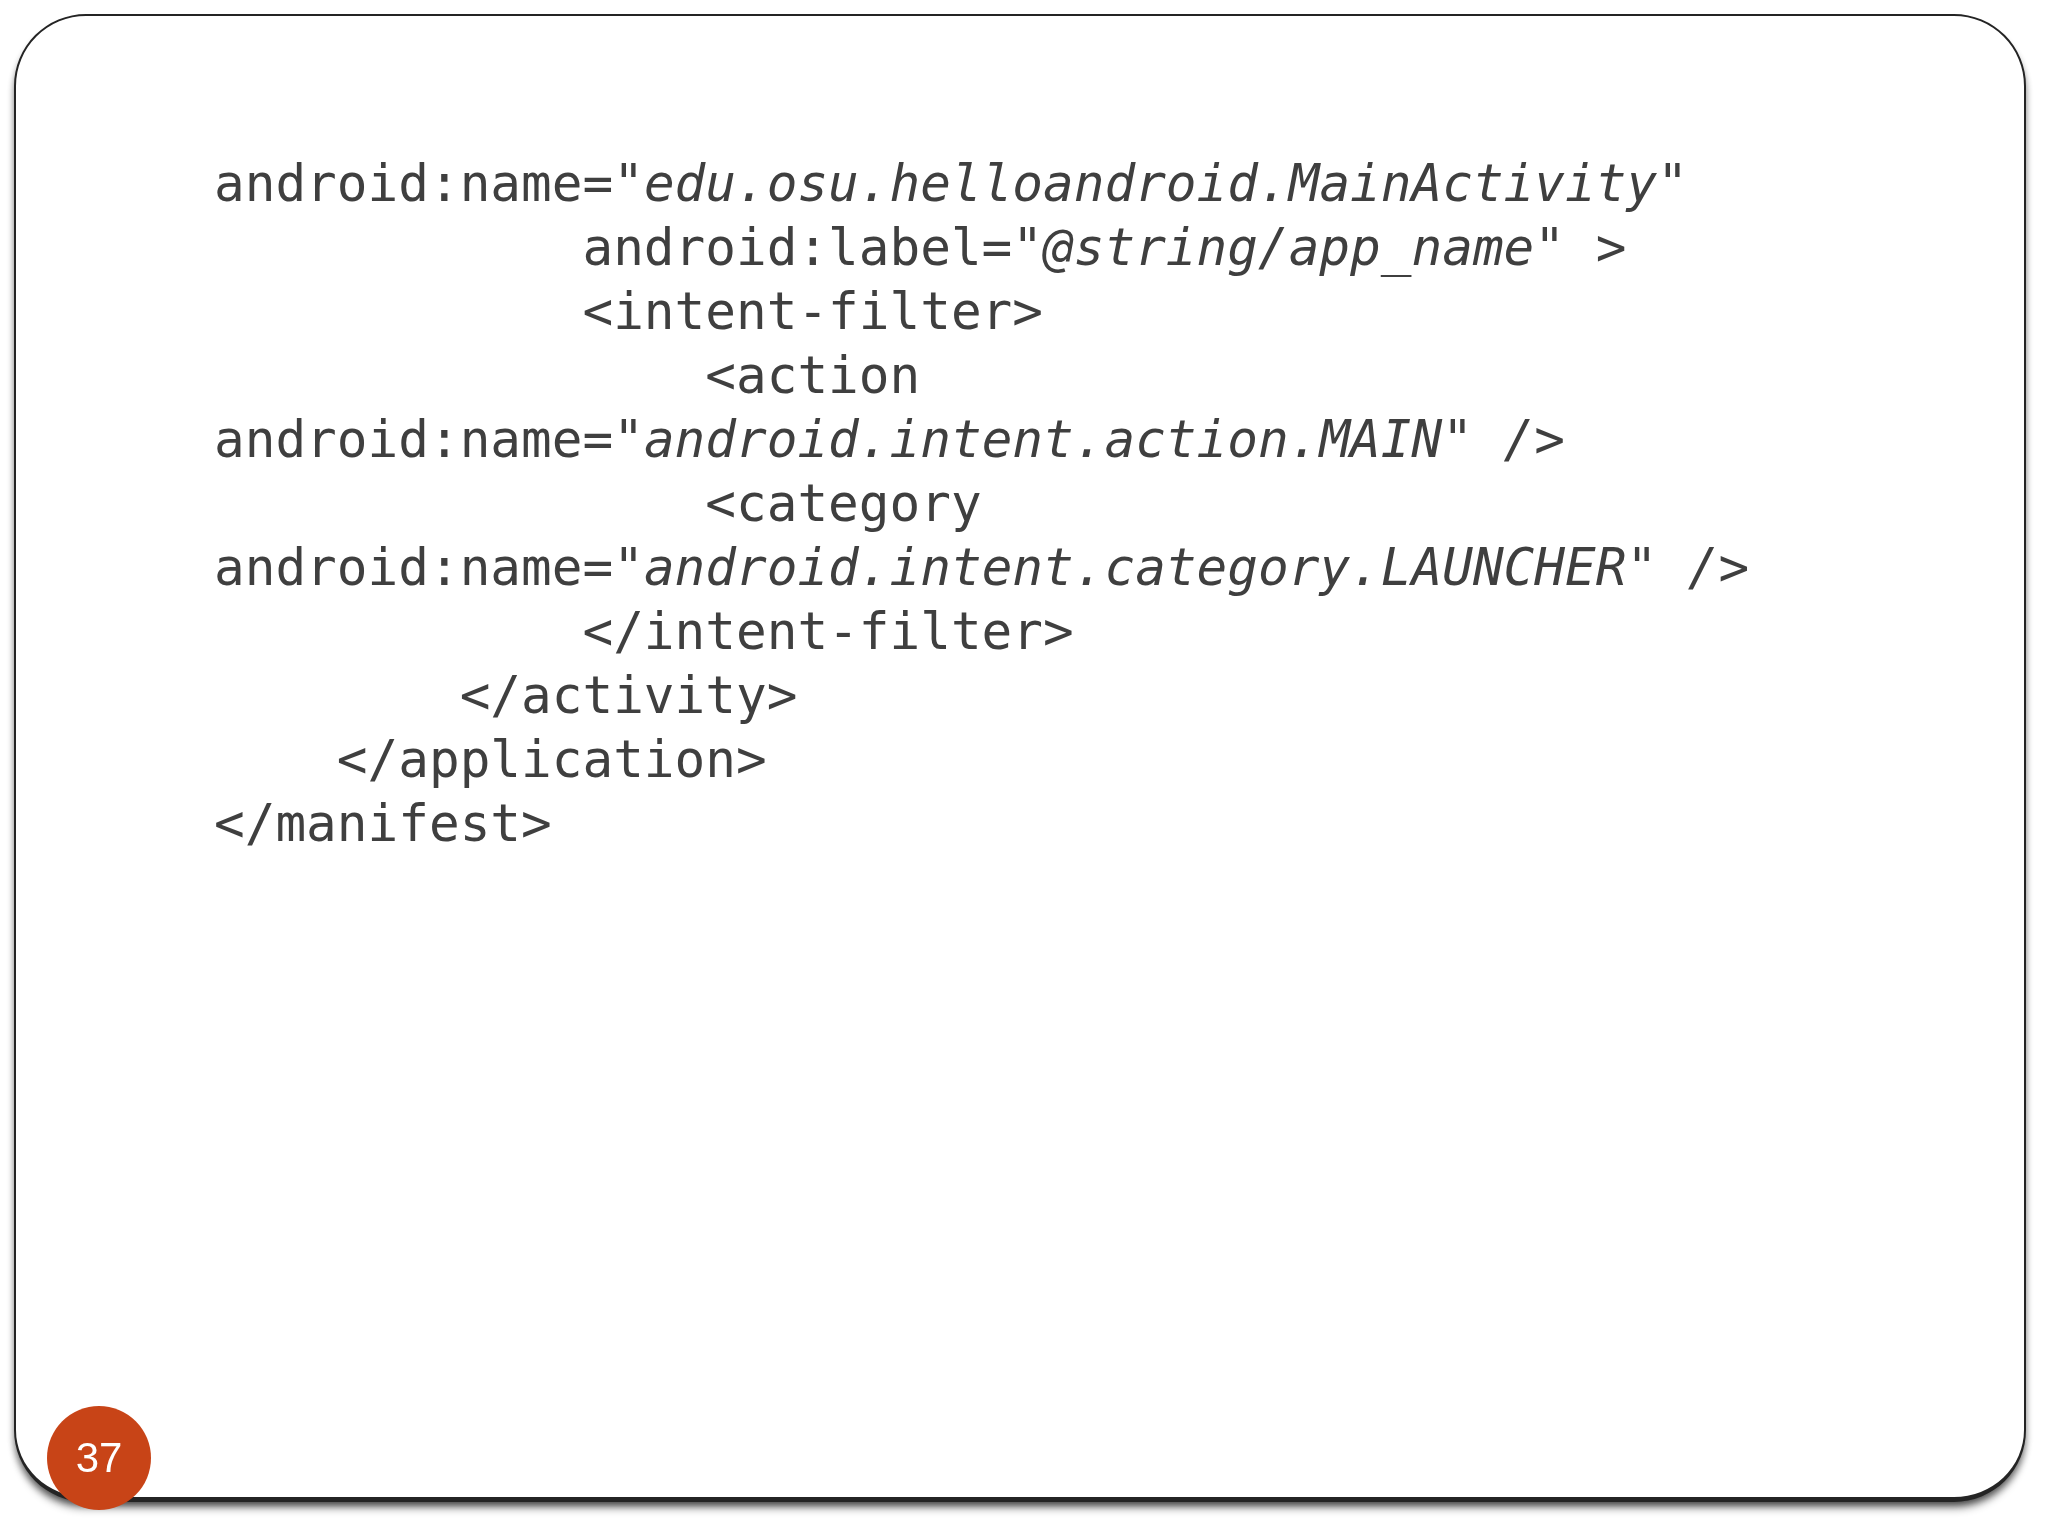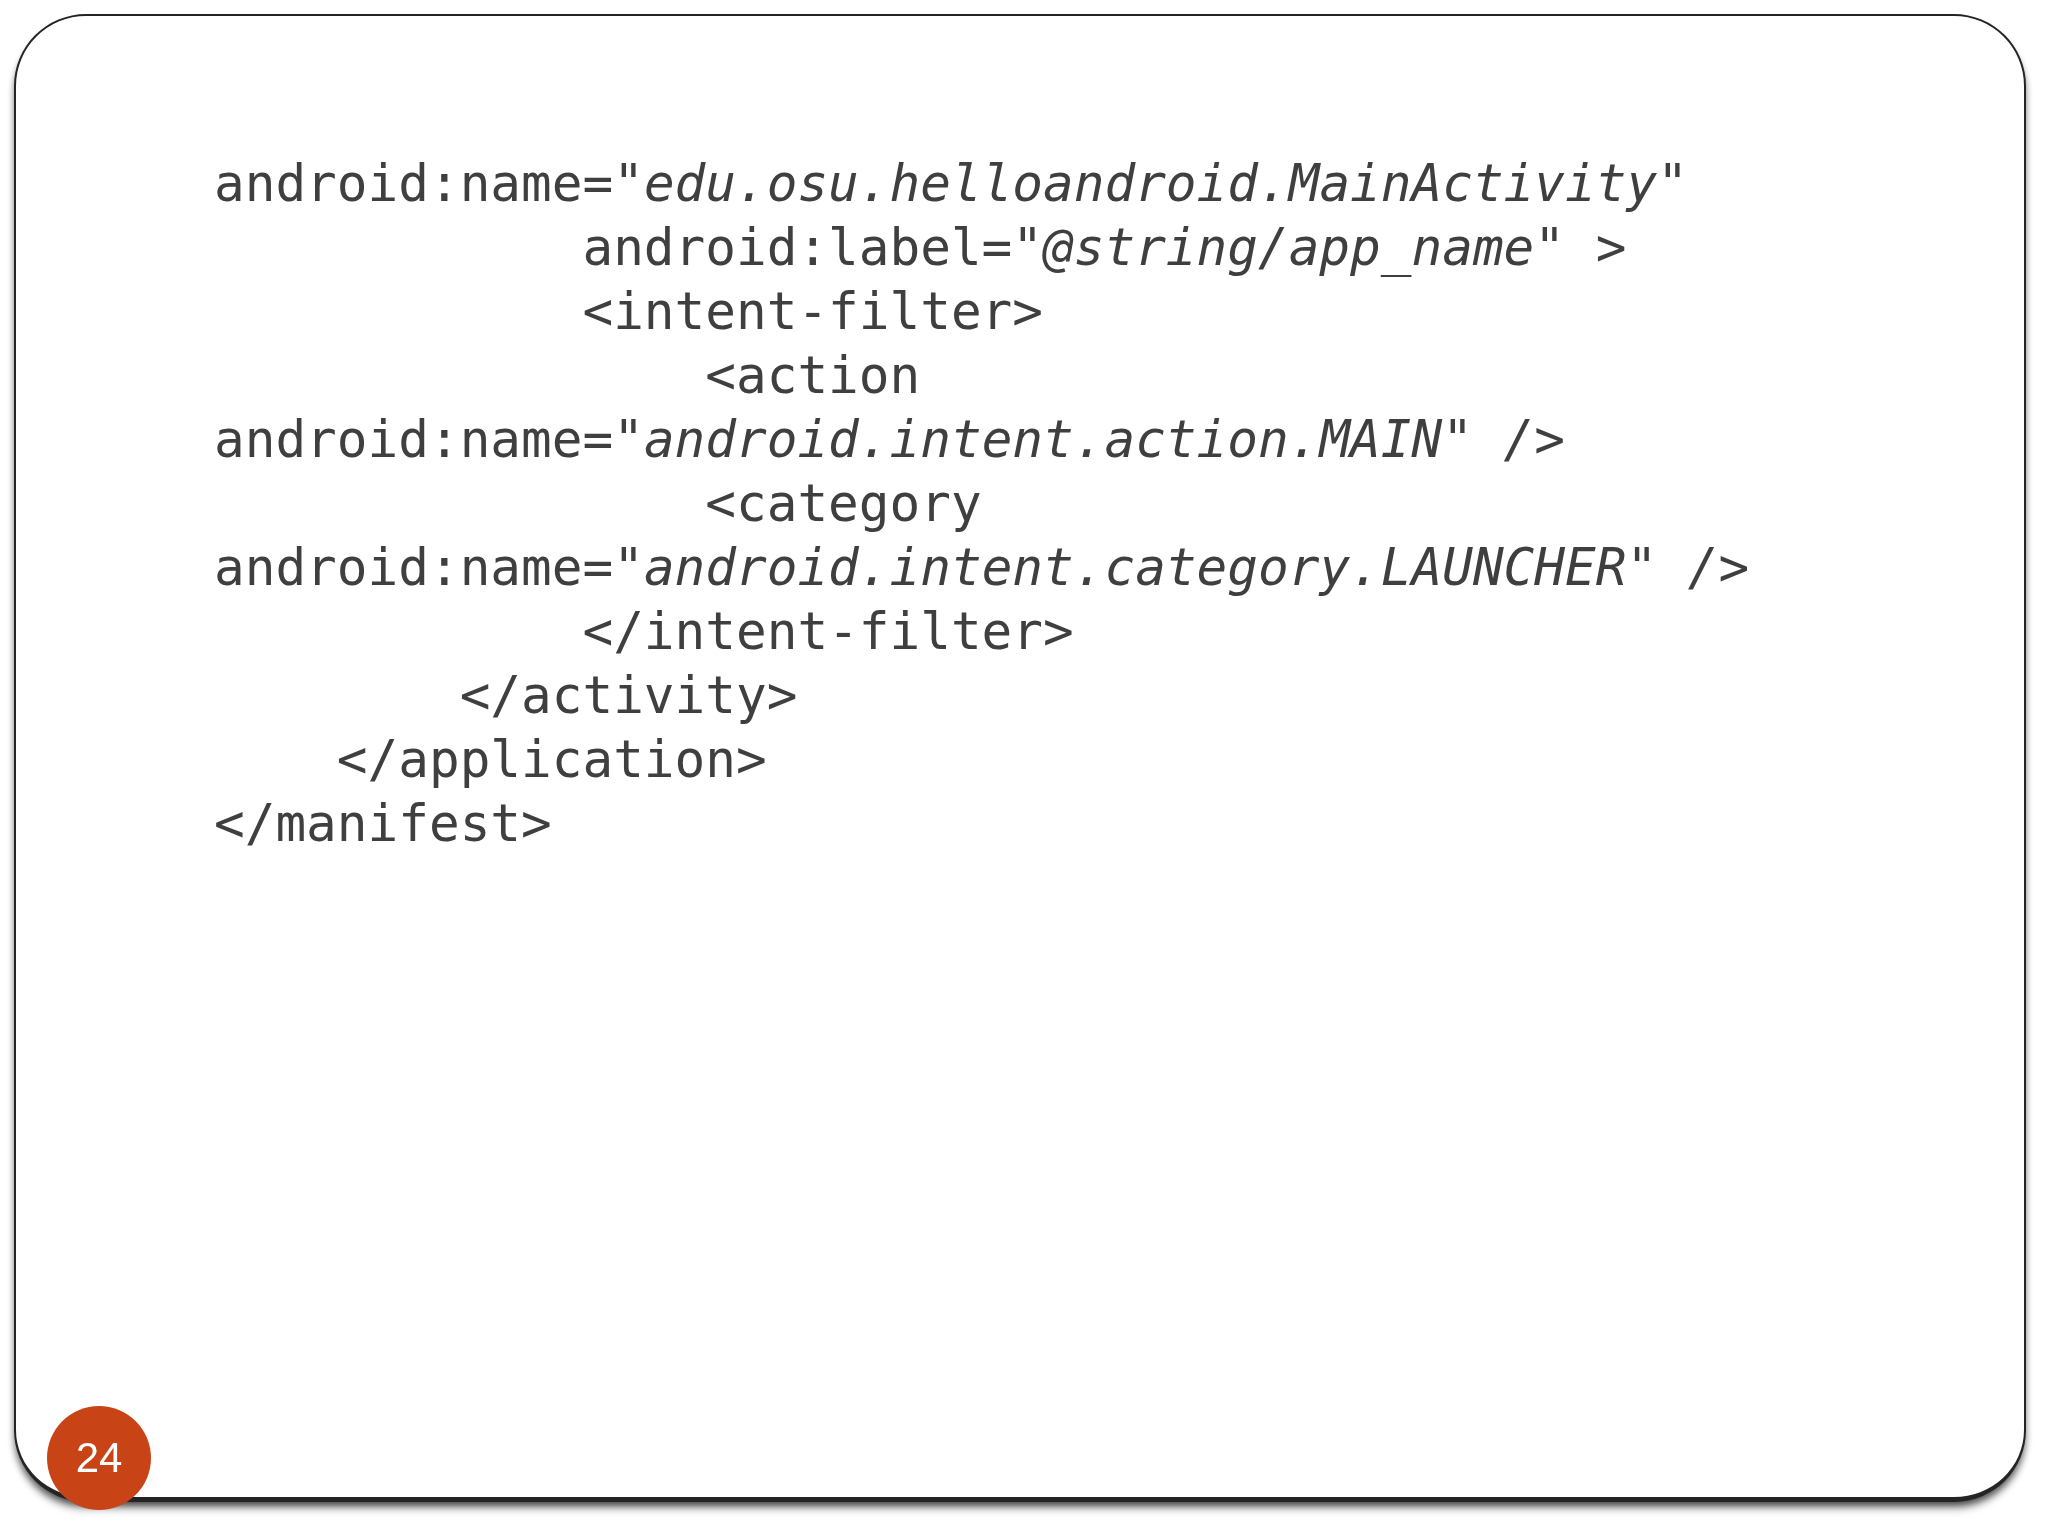--- a/index.html
+++ b/index.html
@@ -58,16 +58,16 @@
     line-height: 1;
   }
 </style>
 </head>
 <body>
 
 <div class="page">
   <div class="slide-frame" style="border-color: rgb(36, 36, 36);">
     <pre class="code-block" style="color: rgb(63, 63, 63);"><div class="code-line"><span class="">android:name=</span><span class="it">"edu.osu.helloandroid.MainActivity"</span></div><div class="code-line"><span class="">            android:label=</span><span class="it">"@string/app_name" &gt;</span></div><div class="code-line"><span class="">            &lt;intent-filter&gt;</span></div><div class="code-line"><span class="">                &lt;action</span></div><div class="code-line"><span class="">android:name=</span><span class="it">"android.intent.action.MAIN" /&gt;</span></div><div class="code-line"><span class="">                &lt;category</span></div><div class="code-line"><span class="">android:name=</span><span class="it">"android.intent.category.LAUNCHER" /&gt;</span></div><div class="code-line"><span class="">            &lt;/intent-filter&gt;</span></div><div class="code-line"><span class="">        &lt;/activity&gt;</span></div><div class="code-line"><span class="">    &lt;/application&gt;</span></div><div class="code-line"><span class="">&lt;/manifest&gt;</span></div></pre>
     <div class="page-number-badge" style="background: rgb(200, 68, 23);">
-      <span class="page-number-label" style="color: rgb(255, 255, 255);">24</span>
+      <span class="page-number-label" style="color: rgb(255, 255, 255);">37</span>
     </div>
   </div>
 </div>
 
 </body></html>

